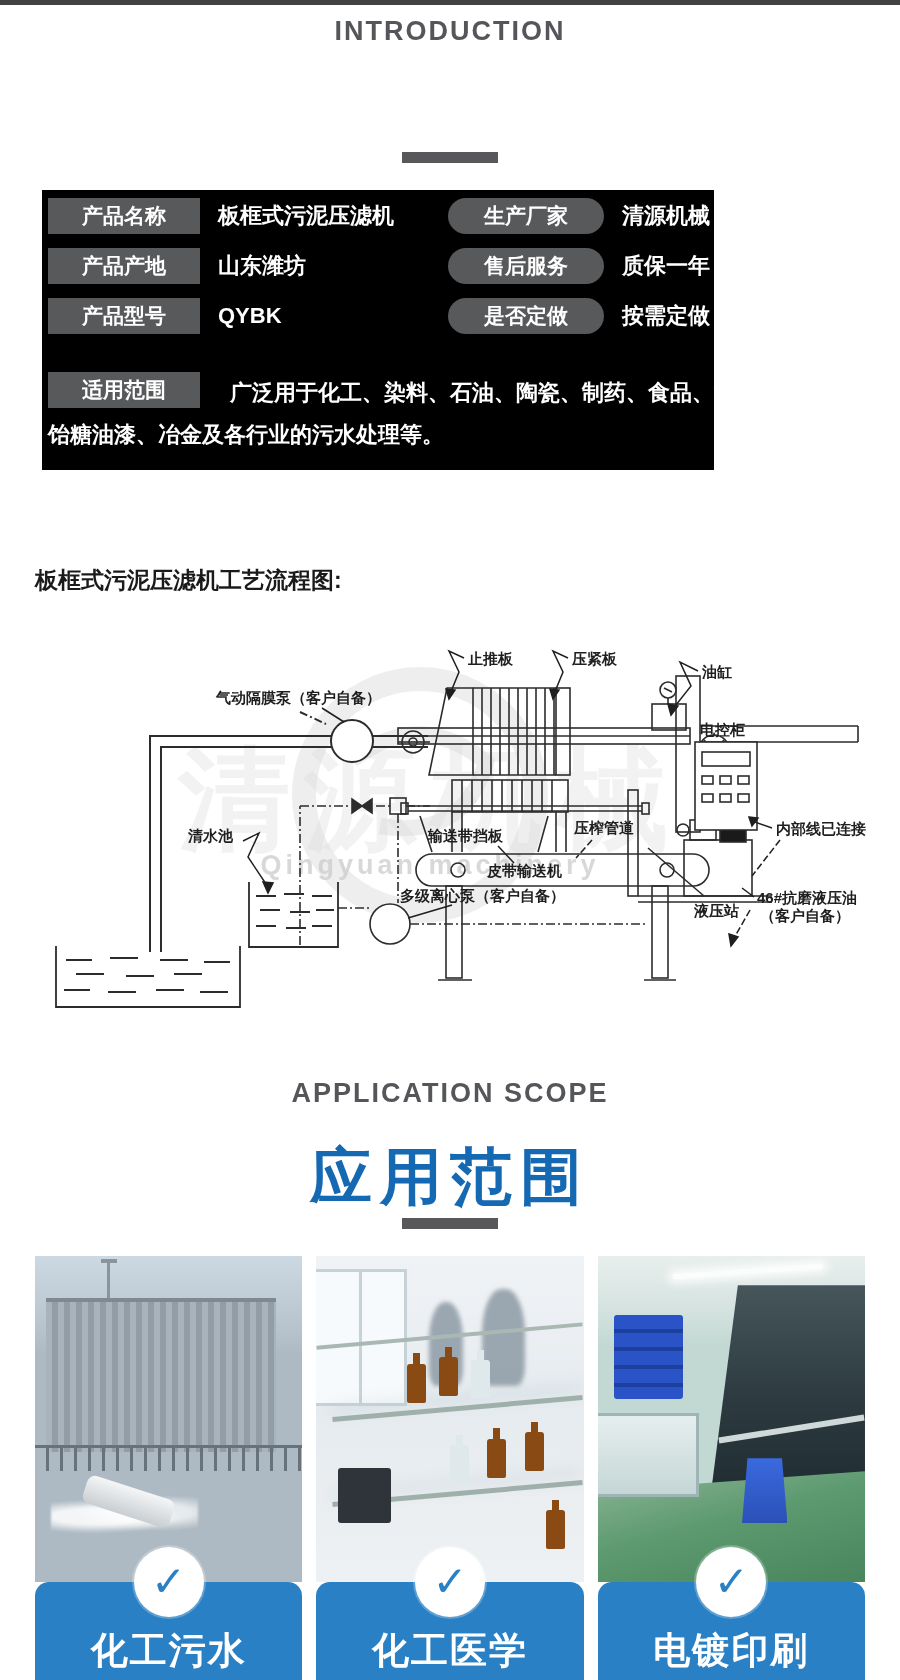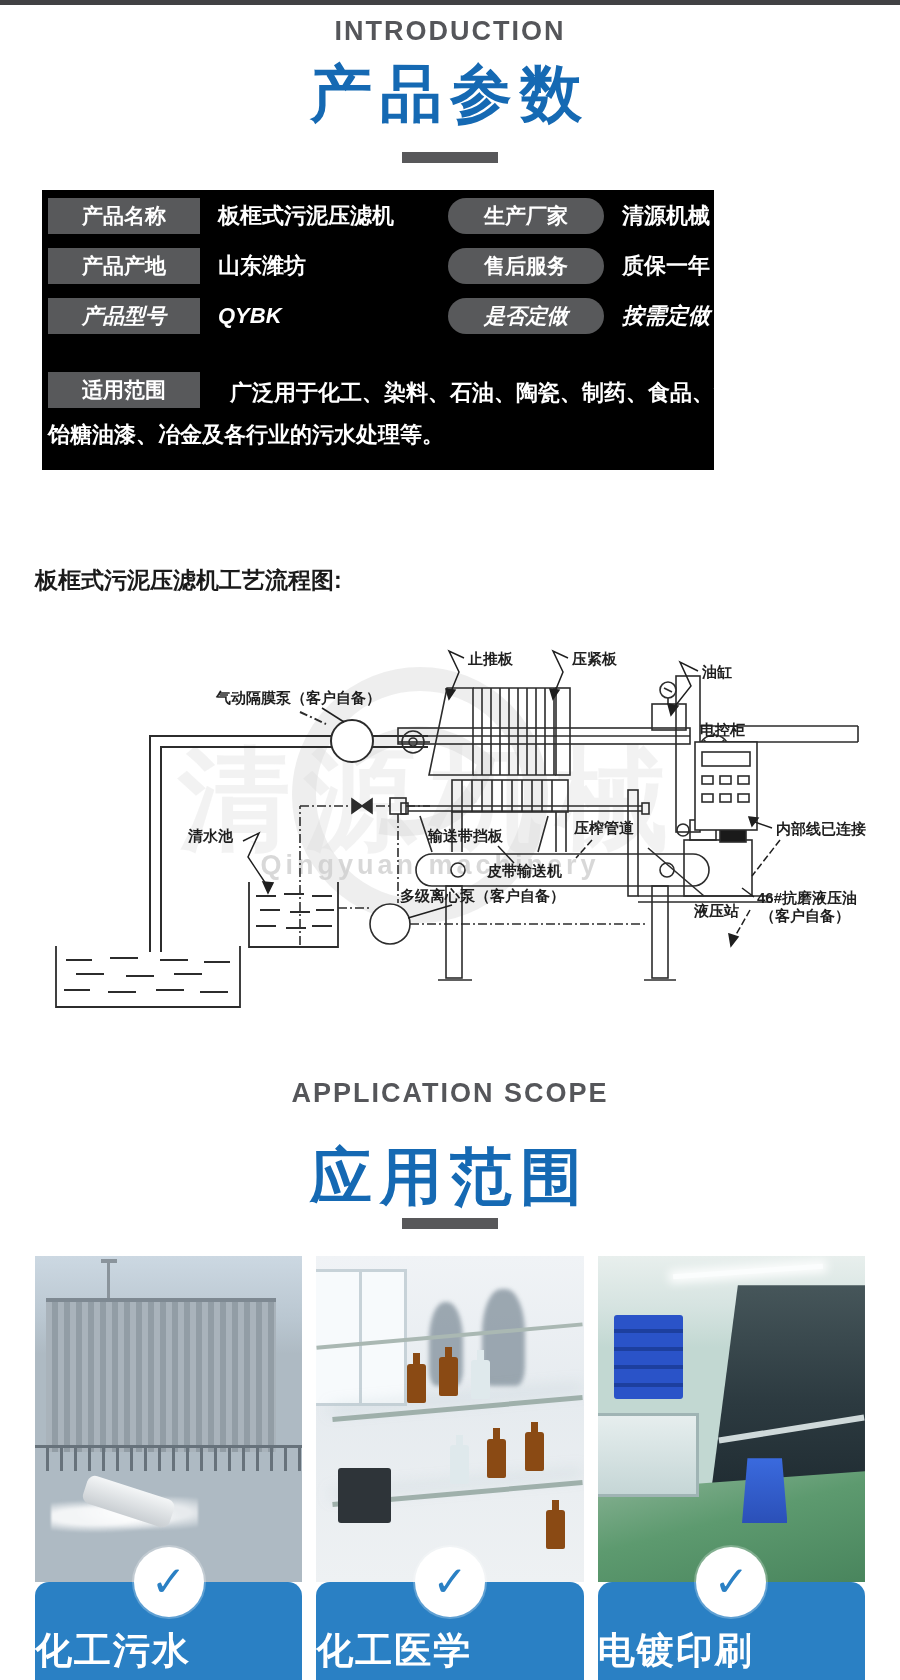--- a/index.html
+++ b/index.html
@@ -18,42 +18,42 @@
   #divider1 { top:152px; }
 
   
   .panel { position:absolute; left:42px; top:190px; width:672px; height:280px; background:#000000; }
   .p-label { position:absolute; height:36px; background:#58595b; color:#fff; font-size:21px; font-weight:700; text-align:center; line-height:36px; }
   .p-value { position:absolute; height:36px; color:#fff; font-size:22px; font-weight:700; line-height:36px; white-space:nowrap; }
   .col1 { left:6px; width:152px; }
   .val1 { left:176px;text-align:center; }
   .col2 { left:406px; width:156px;border-radius:18px; }
   .val2 { left:580px; }
-  .row0 { top:8px; } .row1 { top:58px; } .row2 { top:108px;font-style:italic; }
+  .row0 { top:8px; } .row1 { top:58px; } .row2 { top:108px; }
   .scope-row { position:absolute; left:6px; top:158px; width:745px; color:#fff; font-size:22px; font-weight:700; line-height:42px; word-break:break-all;margin-top:24px; }
   .scope-row .p-label-f { float:left; width:152px; height:36px; margin-right:30px; background:#58595b; text-align:center; line-height:36px; font-size:21px; }
 
   
   .flow-title { position:absolute; left:35px; top:565px; font-size:23px; font-weight:700; color:#1a1a1a; }
   .diagram { position:absolute; left:0; top:600px; width:900px; height:430px; }
   .diagram svg { width:100%; height:100%; }
   .dlabel { font-size:15px; font-weight:600; fill:#1f1f1f; }
 
   #app-eyebrow { top:1078px; }
   #app-title { top:1110px;margin-top:25px; }
   #divider2 { top:1218px; }
 
   
   .cards { position:absolute; left:35px; top:1256px; width:830px; height:424px; display:flex; gap:14px; }
   .card { flex:1; display:flex; flex-direction:column; position:relative; }
   .photo { height:326px; position:relative; overflow:hidden; background:#dfe5ea; }
   .banner { position:relative; height:98px; background:#2a80c4; border-radius:14px 14px 0 0; }
   .check-circle { position:absolute; left:50%; top:-35px; transform:translateX(-50%); width:70px; height:70px; background:#fff; border-radius:50%; display:flex; align-items:center; justify-content:center; box-shadow:0 0 0 2px rgba(255,255,255,.25); z-index:2; }
   .check-glyph { color:#2a80c4; font-size:42px; font-weight:900; line-height:1; }
-  .card-label { position:absolute; left:0; right:0; top:44px; color:#fff; font-size:37px; font-weight:800; letter-spacing:2px; }
+  .card-label { position:absolute; left:0; right:0; top:44px; text-align:center; color:#fff; font-size:37px; font-weight:800; letter-spacing:2px; }
 
   
   .s1 { background:linear-gradient(180deg,#ccd8e2 0%,#b9c6d0 20%,#aebac3 30%); }
   .s1 .tank { position:absolute; left:4%; right:10%; top:13%; height:47%; background:repeating-linear-gradient(90deg,#a9b3bb 0 6px,#929da5 6px 12px); border-top:4px solid #7e8992; }
   .s1 .pole { position:absolute; left:27%; top:1%; width:3px; height:14%; background:#8a949c; }
   .s1 .pole:after { content:""; position:absolute; left:-6px; top:0; width:16px; height:4px; background:#8a949c; }
   .s1 .railing { position:absolute; left:0; right:0; top:58%; height:8%; border-top:3px solid #67727b; background:repeating-linear-gradient(90deg,transparent 0 11px,#67727b 11px 14px); }
   .s1 .water { position:absolute; left:0; right:0; bottom:0; height:34%; background:linear-gradient(100deg,#8d7c5e 0%,#a79ا774 0%,#a29274 40%,#8f8a7c 70%,#9aa2a6 100%); }
   .s1 .foam { position:absolute; left:6%; bottom:14%; width:55%; height:12%; background:radial-gradient(ellipse at 30% 50%,rgba(255,255,255,.85) 0 30%,transparent 60%),radial-gradient(ellipse at 70% 40%,rgba(255,255,255,.7) 0 25%,transparent 55%); filter:blur(1px); }
   .s1 .pipe { position:absolute; left:18%; bottom:20%; width:34%; height:9%; background:linear-gradient(#f4f6f7,#c9ced2); border-radius:8px; transform:rotate(18deg); }
@@ -79,21 +79,20 @@
   .s3 .tankfront { position:absolute; left:0; bottom:26%; width:38%; height:26%; background:linear-gradient(#e6eeee,#c5d6d6); border:3px solid #9fb4b4; border-left:none; }
 </style>
 </head>
 <body>
 
 <div class="page">
 
   <div class="top-strip"></div>
 
   <div class="eyebrow" id="intro-eyebrow">INTRODUCTION</div>
-  <div class="big-title" id="intro-title">产品参数</div>
   <div class="divider" id="divider1"></div>
 
   <div class="panel">
     <div class="p-label col1 row0">产品名称</div>
     <div class="p-value val1 row0">板框式污泥压滤机</div>
     <div class="p-label col2 row0">生产厂家</div>
     <div class="p-value val2 row0">清源机械</div>
 
     <div class="p-label col1 row1">产品产地</div>
     <div class="p-value val1 row1">山东潍坊</div>

